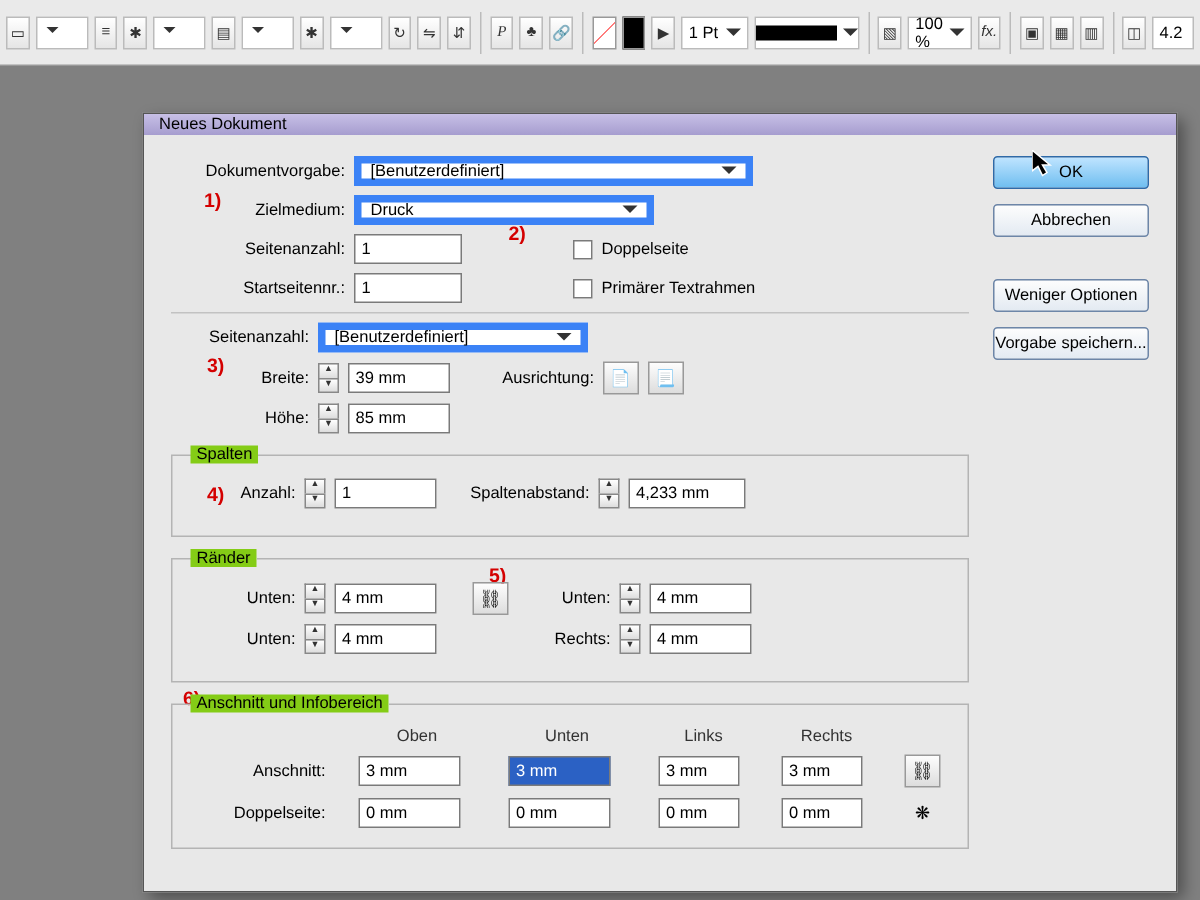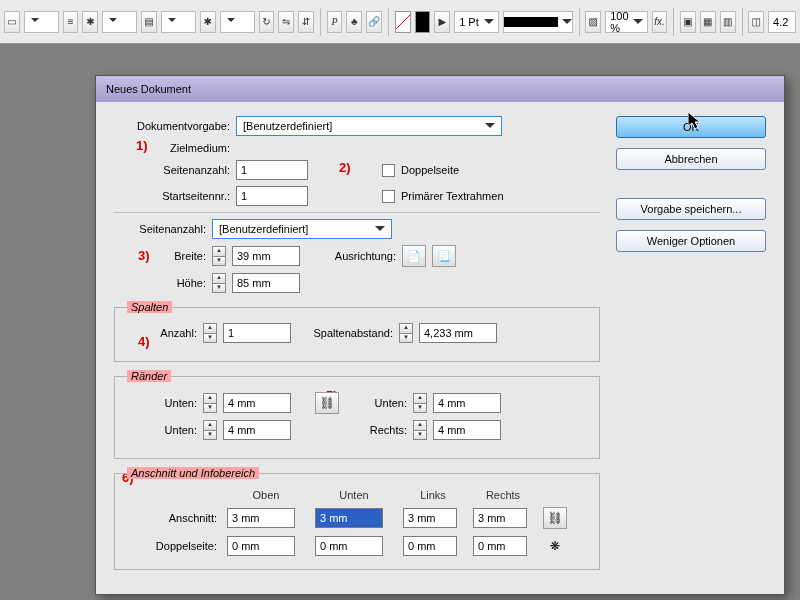--- a/index.html
+++ b/index.html
@@ -10,52 +10,52 @@
   .tb-btn { width: 22px; height: 22px; border: 1px solid #bbb; background: linear-gradient(#fff,#e5e5e5); display: flex; align-items: center; justify-content: center; font-size: 10px; color: #333; }
   .tb-sel { height: 22px; border: 1px solid #bbb; background: #fff; padding: 0 4px; display: flex; align-items: center; justify-content: space-between; gap: 4px; }
   .tb-sep { width: 1px; height: 28px; background: #bbb; margin: 0 2px; }
   .tri-down::after { content: ""; border: 4px solid transparent; border-top-color: #333; display: inline-block; margin-left: 2px; }
   .swatch-red { width: 22px; height: 22px; background: linear-gradient(135deg, #fff 48%, red 50%, #fff 52%); border:1px solid #999; }
   .swatch-black { width: 22px; height: 22px; background: #000; border:1px solid #999; }
   .black-bar { width: 60px; height: 10px; background: #000; }
 
   
   .dialog { position: absolute; left: 95px; top: 75px; width: 690px; height: 520px; border: 1px solid #555; background: #e8e8e8; box-shadow: 4px 4px 10px rgba(0,0,0,.4); display:flex; flex-direction:column;}
-  .titlebar { height: 26px; background: linear-gradient(#c7bfe6,#a69dcf); color: #000; display: flex; align-items: center; padding: 0 10px; font-size: 12px; }
+  .titlebar { height: 14px; background: linear-gradient(#c7bfe6,#a69dcf); color: #000; display: flex; align-items: center; padding: 0 10px; font-size: 12px; }
   .dlg-body { flex:1; padding: 14px 18px 10px 18px; position:relative; display:flex; }
   .main-col { flex:1; padding-right: 16px; }
   .side-col { width: 150px; display:flex; flex-direction:column; gap:10px; padding-top:0;}
 
   .row { display:flex; align-items:center; gap:6px; margin-bottom:6px; }
   .lblR { text-align:right; color:#000; }
-  .dropdown { display:flex; align-items:center; justify-content:space-between; background:#fff; border:1px solid #3b82f6; height:20px; padding:0 4px 0 6px; }
+  .dropdown { display:flex; align-items:center; justify-content:space-between; background:#fff; border:5px solid #3b82f6; height:20px; padding:0 4px 0 6px; }
   .dropdown .arr { width:14px; height:14px; display:flex; align-items:center; justify-content:center; }
   .arr-d::before { content:""; border:5px solid transparent; border-top-color:#333; display:block; margin-top:4px;}
   .input { background:#fff; border:1px solid #7a7a7a; height:20px; padding:0 4px; display:flex; align-items:center; width:68px; }
   .input.sel { background:#2b61c4; color:#fff; }
   .spin { display:flex; flex-direction:column; width:14px; }
   .spin div { height:10px; border:1px solid #888; background:linear-gradient(#fff,#ddd); font-size:6px; text-align:center; line-height:7px; }
   .spin div:first-child { border-bottom:0; }
   .spin-up::before{content:"▲"; font-size:6px; color:#333;}
   .spin-dn::before{content:"▼"; font-size:6px; color:#333;}
   .chk { width:13px; height:13px; border:1px solid #7a7a7a; background:#fff; display:inline-block; }
 
   fieldset { border:1px solid #b4b4b4; padding:10px 12px 12px 12px; margin-top:8px; position:relative; }
-  fieldset legend { padding:0 4px; background:#fca5a5;font-style:italic; }
+  fieldset legend { padding:0 4px; background:#84cc16; }
 
   .btn { height:22px; border:1px solid #6d86a8; background:linear-gradient(#fdfdfd,#e3eaf2); border-radius:3px; display:flex; align-items:center; justify-content:center; cursor:pointer; }
   .btn.primary { background:linear-gradient(#bfe4ff,#6fbef0); border-color:#2f6aa8; }
   .btn-ico { width:24px; height:22px; border:1px solid #999; background:linear-gradient(#fdfdfd,#ddd); display:flex; align-items:center; justify-content:center; font-size:11px; }
   .link-ico { font-size:12px; }
 
   .redmark { color:#d40000; font-weight:bold; font-size:13px; position:absolute; }
   .cursor-arrow { position:absolute; width:14px; height:18px; pointer-events:none; }
   .cursor-arrow svg { width:14px; height:18px; }
 
-  .grid4 { display:grid; grid-template-columns: 90px 78px 78px 60px 60px 30px; gap:6px 10px; align-items:center; }
+  .grid4 { display:grid; grid-template-columns: 90px 78px 78px 60px 60px 30px; gap:6px 22px; align-items:center; }
   .hdr { text-align:center; color:#333; }
   .col-h { font-weight:normal; }
 </style>
 </head>
 <body>
 
 <div class="top-toolbar">
   <div class="tb-btn">▭</div>
   <div class="tb-sel tri-down" style="width:46px"></div>
   <div class="tb-btn">≡</div>
@@ -120,20 +120,24 @@
       <div class="row">
         <span class="lblR" style="width:116px">Dokumentvorgabe:</span>
         <div class="dropdown" style="width:266px">
           <span>[Benutzerdefiniert]</span>
           <span class="arr arr-d"></span>
         </div>
       </div>
 
       <div class="row">
         <span class="lblR" style="width:116px">Zielmedium:</span>
+        <div class="dropdown" style="width:200px">
+          <span>Druck</span>
+          <span class="arr arr-d"></span>
+        </div>
       </div>
 
       <div class="row">
         <span class="lblR" style="width:116px">Seitenanzahl:</span>
         <div class="input" style="width:72px">
             <span>1</span>
           </div>
         <span style="width:62px"></span>
         <span class="chk"></span>
         <span>Doppelseite</span>
@@ -291,24 +295,24 @@
 
     <div class="side-col">
       <div class="btn primary">
           <span>OK</span>
         </div>
       <div class="btn">
           <span>Abbrechen</span>
         </div>
       <div style="height:8px"></div>
       <div class="btn">
+          <span>Weniger Optionen</span>
+        </div>
+      <div class="btn">
           <span>Vorgabe speichern...</span>
-        </div>
-      <div class="btn">
-          <span>Weniger Optionen</span>
         </div>
     </div>
 
     <div class="cursor-arrow" style="left:592px; top:10px">
       <svg viewBox="0 0 14 18">
           <polygon points="0,0 0,14 4,11 7,17 10,15 7,10 12,10" fill="#000" stroke="#fff" stroke-width="1"></polygon>
         </svg>
     </div>
   </div>
 </div>

